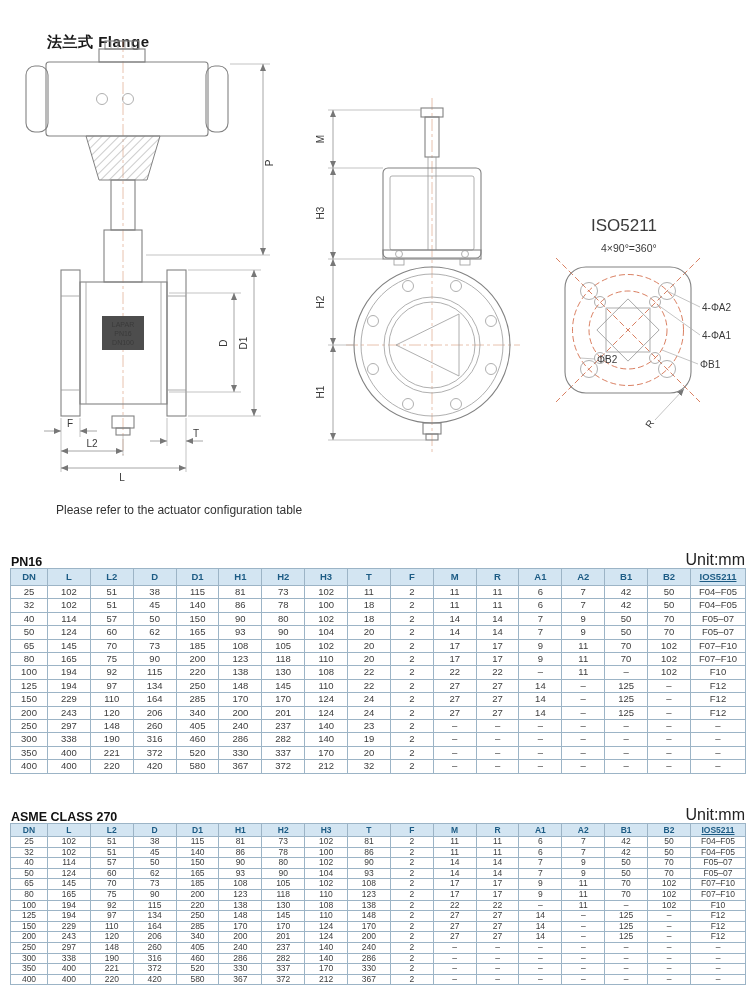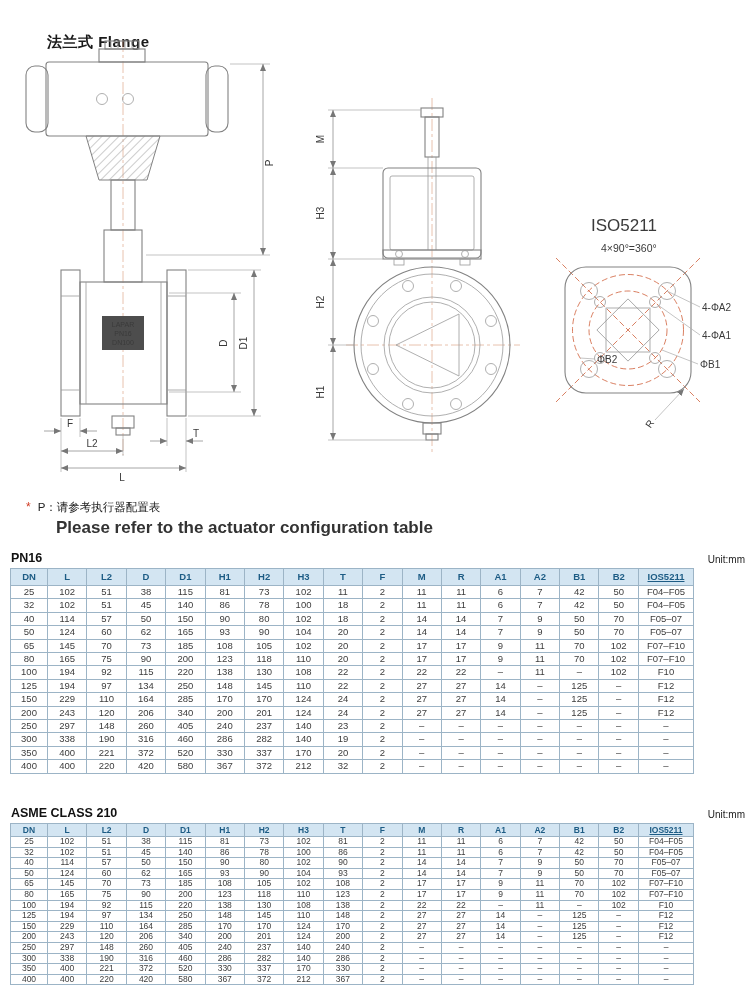--- a/index.html
+++ b/index.html
@@ -4,25 +4,25 @@
 <style>
   * { margin:0; padding:0; box-sizing:border-box; }
   html,body { background:#ffffff; }
   body { width:756px; height:989px; font-family:"Liberation Sans","DejaVu Sans",sans-serif; }
   .page { position:relative; width:756px; height:989px; background:#fff; overflow:hidden; }
   .page-title { position:absolute; left:47px; top:15px; font-size:15px; font-weight:bold; color:#1a1a1a; letter-spacing:.5px;margin-top:18px; }
   .drawings { position:absolute; left:0; top:0; }
   svg text { font-family:"Liberation Sans","DejaVu Sans",sans-serif; fill:#3a3a3a; }
   .note { position:absolute; left:26px; top:500px; font-size:11.5px; color:#222; }
   .note .star { color:#d03a22; font-size:12px; margin-right:7px; }
-  .note .en { margin-left:30px; margin-top:3px; color:#333; font-size:17px;font-weight:bold; }
+  .note .en { margin-left:30px; margin-top:3px; color:#333; font-size:12px; }
   .sec-head { position:absolute; left:11px; width:734px; display:flex; justify-content:space-between; align-items:flex-end; }
   .sec-title { font-size:12.5px; font-weight:bold; color:#111; }
-  .sec-unit { font-size:10px; color:#222; }
-  .dtable { position:absolute; left:10px; width:684px; border-collapse:collapse; table-layout:fixed; }
+  .sec-unit { font-size:16px; color:#222; }
+  .dtable { position:absolute; left:10px; width:736px; border-collapse:collapse; table-layout:fixed; }
   .dtable th, .dtable td { border:1px solid #9cb4c6; text-align:center; white-space:nowrap; overflow:hidden; padding:0; }
   .t1 th { background:#d3e5f2; color:#1d5c85; font-size:9.5px; font-weight:bold; height:16px; line-height:16px; }
   .t1 td { font-size:9.5px; color:#3c3c3c; height:12.4px; line-height:12.4px; }
   .t2 th { background:#d3e5f2; color:#1d5c85; font-size:8.5px; font-weight:bold; height:12px; line-height:12px; }
   .t2 td { font-size:8.5px; color:#3c3c3c; height:9.6px; line-height:9.6px; }
   .dtable th:first-child { width:37px; }
   .dtable th:last-child { width:55px;text-decoration:underline; }
   .outline { stroke:#828282; stroke-width:1.1; fill:none; }
   .thin { stroke:#9a9a9a; stroke-width:.8; fill:none; }
   .dim { stroke:#8f8f8f; stroke-width:.8; fill:none; }
@@ -228,23 +228,20 @@
         <text class="dimtext" x="597" y="363">ΦB2</text>
         <line class="ext" x1="698" y1="364" x2="662" y2="350"></line>
         <text class="dimtext" x="700" y="368">ΦB1</text>
         <line class="ext" x1="655" y1="420" x2="684" y2="389" marker-end="url(#arr)"></line>
         <text class="dimtext" x="648" y="430" transform="rotate(-55 648 427)">R</text>
       </g>
     </g>
   </svg>
 
   <div class="note">
-    <div>
-      <span class="star">*</span><span>P：请参考执行器配置表</span>
-    </div>
     <div class="en">Please refer to the actuator configuration table</div>
   </div>
 
   <div class="sec-head" style="top:551px;">
     <span class="sec-title">PN16</span>
     <span class="sec-unit">Unit:mm</span>
   </div>
   <table class="dtable t1" style="top:568px;">
     <thead>
         <tr>
@@ -531,21 +528,21 @@
           <td>–</td>
           <td>–</td>
           <td>–</td>
           <td>–</td>
           <td>–</td>
         </tr>
       </tbody>
   </table>
 
   <div class="sec-head" style="top:806px;">
-    <span class="sec-title">ASME CLASS 210</span>
+    <span class="sec-title">ASME CLASS 270</span>
     <span class="sec-unit">Unit:mm</span>
   </div>
   <table class="dtable t2" style="top:823px;">
     <thead>
         <tr>
           <th>DN</th>
           <th>L</th>
           <th>L2</th>
           <th>D</th>
           <th>D1</th>

